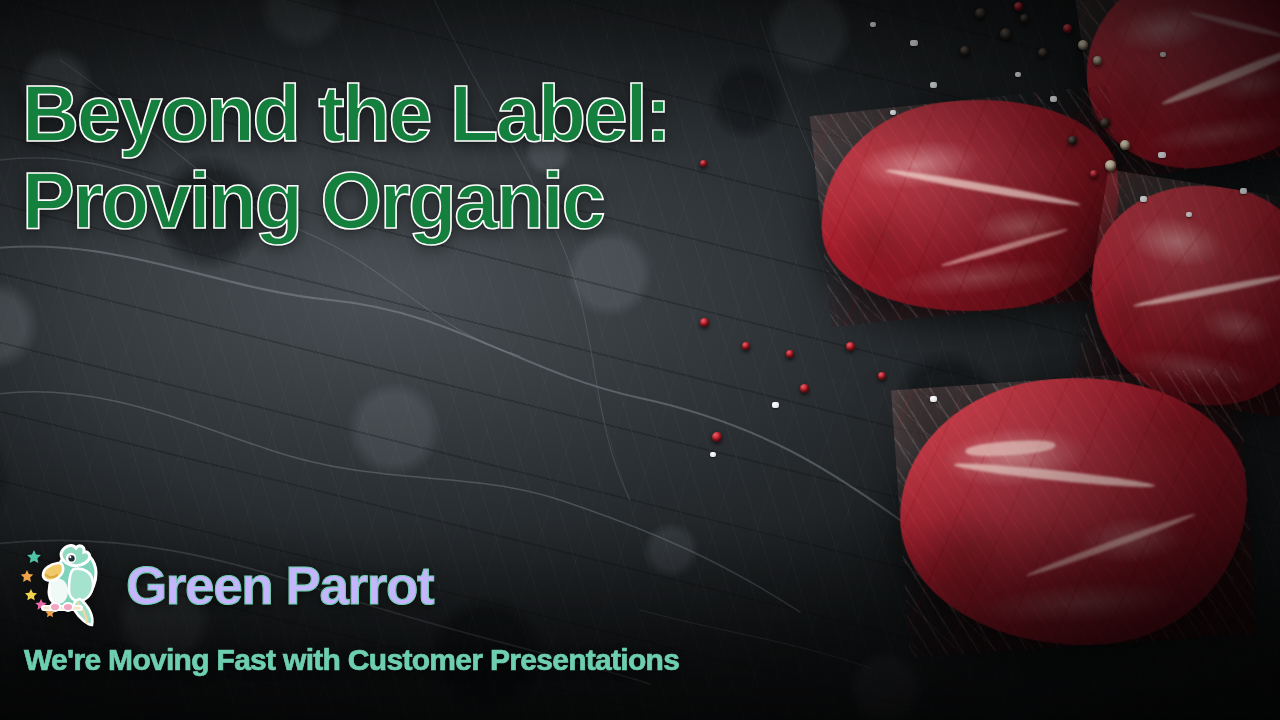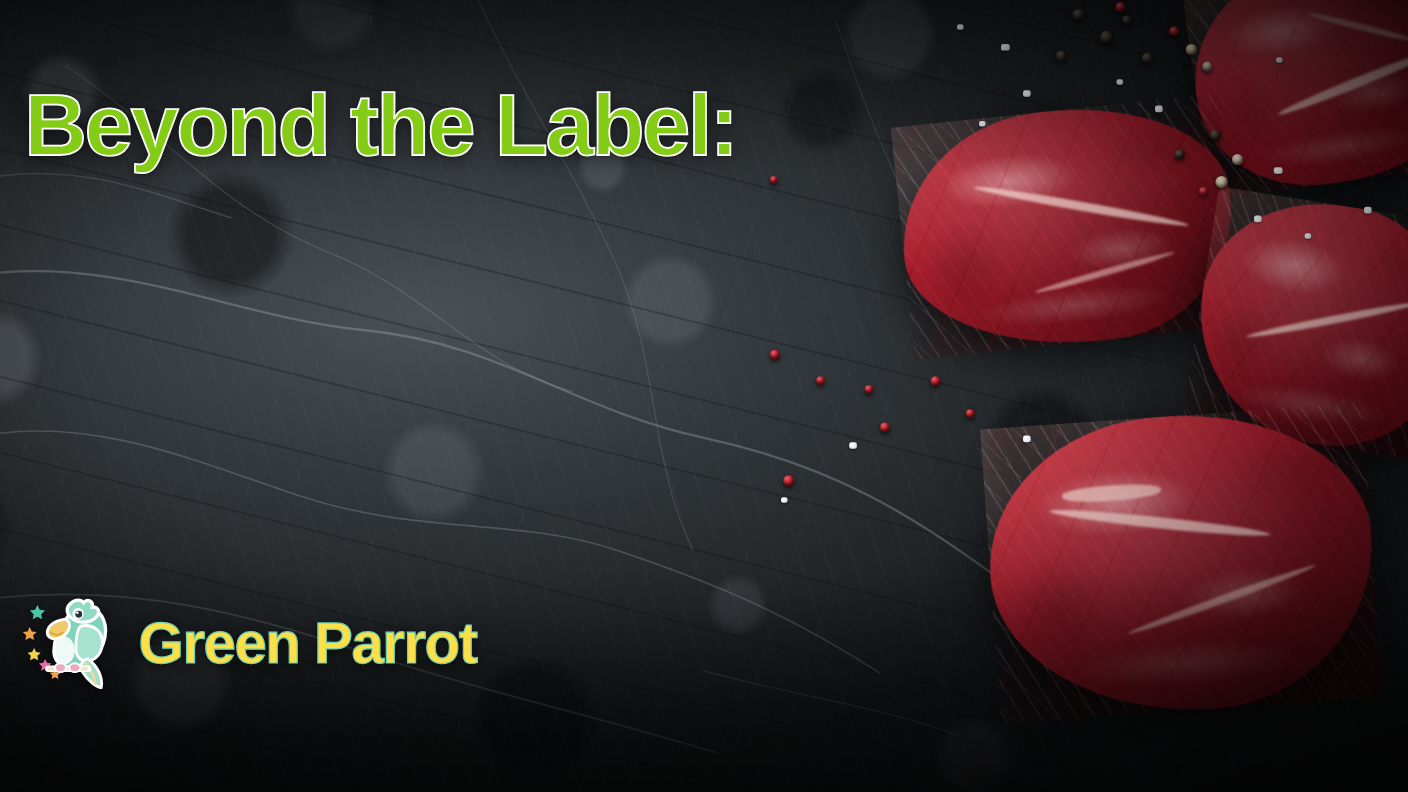--- a/index.html
+++ b/index.html
@@ -151,21 +151,21 @@
   .corn.red   { background:radial-gradient(circle at 32% 28%, #e8606a 0%, #c2202c 45%, #7c0d16 100%); }
   .corn.white { background:radial-gradient(circle at 32% 28%, #f4ead6 0%, #d6c6a8 48%, #9d8b6c 100%); }
   .salt { background:radial-gradient(circle at 35% 30%, #ffffff 0%, #e8ebee 55%, #b9bfc4 100%);
           box-shadow:0 1px 2px rgba(0,0,0,.55); }
 
   
   .headline {
     position:absolute;
     left:22px; top:70px;
     width:840px;
-    color:#84cc16;
+    color:#15803d;
     font-family:"Liberation Sans", sans-serif;
     font-weight:700;
     font-size:79px;
     line-height:87px;
     letter-spacing:-2.2px;
     text-shadow:0 3px 16px rgba(0,0,0,.55), 0 1px 3px rgba(0,0,0,.45);
     -webkit-text-stroke:1.6px #ffffff;
   }
   .headline .hl-line { display:block; white-space:nowrap; }
 
@@ -176,21 +176,21 @@
     display:flex; align-items:center; gap:12px;
   }
   .logo-mark { position:relative; width:96px; height:96px; flex:0 0 auto; }
   .logo-mark svg { display:block; width:96px; height:96px;
                    filter:drop-shadow(0 2px 6px rgba(0,0,0,.6)); }
   .brand-name {
     font-family:"Liberation Sans", sans-serif;
     font-weight:700;
     font-size:53px;
     letter-spacing:-1.4px;
-    color:#fde047;
+    color:#c4b5fd;
     text-shadow:0 2px 10px rgba(0,0,0,.6);
     white-space:nowrap;
     -webkit-text-stroke:1.1px #6ecfb0;
   }
 
   
   .tagline {
     position:absolute;
     left:24px; top:643px;
     font-family:"Liberation Sans", sans-serif;
@@ -301,20 +301,21 @@
     <div class="salt" style="left:772px;top:402px;width:7px;height:6px;border-radius:2px;"></div>
     <div class="salt" style="left:710px;top:452px;width:6px;height:5px;border-radius:2px;"></div>
     <div class="salt" style="left:870px;top:22px;width:6px;height:5px;border-radius:2px;"></div>
     <div class="salt" style="left:1160px;top:52px;width:6px;height:5px;border-radius:2px;"></div>
 
     <div class="slate-vignette"></div>
   </div>
 
   <h1 class="headline">
     <span class="hl-line">Beyond the Label:</span>
+    <span class="hl-line">Proving Organic</span>
   </h1>
 
   <div class="logo-block">
     <span class="logo-mark">
       <svg viewBox="0 0 96 96" xmlns="http://www.w3.org/2000/svg" aria-hidden="true">
 
         <g>
           <path d="M16,13 l2.1,4.4 4.8,.6 -3.5,3.3 .9,4.7 -4.3,-2.3 -4.3,2.3 .9,-4.7 -3.5,-3.3 4.8,-.6 Z" fill="#4fc3a8"></path>
           <path d="M9,33 l1.9,4.0 4.4,.6 -3.2,3.0 .8,4.3 -3.9,-2.1 -3.9,2.1 .8,-4.3 -3.2,-3.0 4.4,-.6 Z" fill="#f0a24a"></path>
           <path d="M13,52 l1.8,3.8 4.2,.5 -3.0,2.9 .7,4.1 -3.7,-2.0 -3.7,2.0 .7,-4.1 -3.0,-2.9 4.2,-.5 Z" fill="#f3d24e"></path>
@@ -350,14 +351,15 @@
           <path d="M27,71 L61,71" stroke="#f6e6c8" stroke-width="3.2" stroke-linecap="round"></path>
 
           <ellipse cx="37" cy="70" rx="5" ry="4" fill="#f2a6c2" stroke="#ffffff" stroke-width="1.8"></ellipse>
           <ellipse cx="50" cy="70" rx="5" ry="4" fill="#f2a6c2" stroke="#ffffff" stroke-width="1.8"></ellipse>
         </g>
       </svg>
     </span>
     <span class="brand-name">Green Parrot</span>
   </div>
 
+  <div class="tagline">We're Moving Fast with Customer Presentations</div>
 
 </div>
 
 </body></html>

